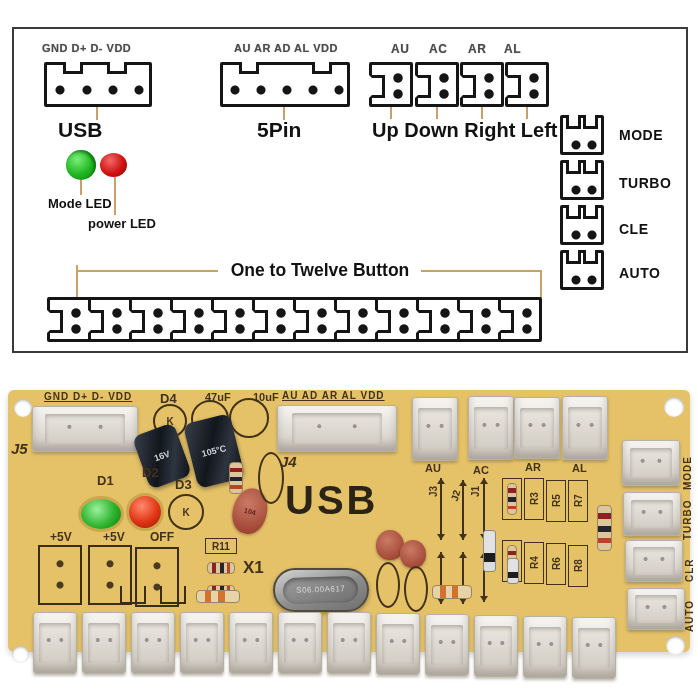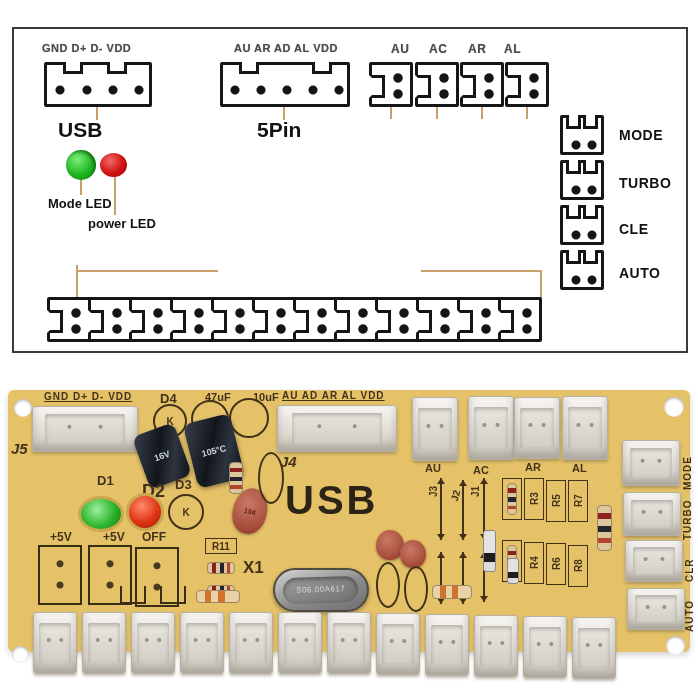--- a/index.html
+++ b/index.html
@@ -81,39 +81,41 @@
   <div class="pinlbl" style="left:454px;top:13px;font-size:12px">AR</div>
   <div class="pinlbl" style="left:490px;top:13px;font-size:12px">AL</div>
   <div class="conn c2" style="left:355px;top:33px"></div>
   <div class="conn c2" style="left:401px;top:33px"></div>
   <div class="conn c2" style="left:446px;top:33px"></div>
   <div class="conn c2" style="left:491px;top:33px"></div>
   <i class="lead" style="left:376px;top:78px;height:12px"></i>
   <i class="lead" style="left:422px;top:78px;height:12px"></i>
   <i class="lead" style="left:467px;top:78px;height:12px"></i>
   <i class="lead" style="left:512px;top:78px;height:12px"></i>
+  <div class="bigtxt" style="left:358px;top:90px">Up Down Right Left</div>
 
   <div class="conn ch" style="left:546px;top:86px"></div>
   <div class="conn ch" style="left:546px;top:131px"></div>
   <div class="conn ch" style="left:546px;top:176px"></div>
   <div class="conn ch" style="left:546px;top:221px"></div>
   <div class="midtxt" style="left:605px;top:98px;font-size:14px;letter-spacing:.5px">MODE</div>
   <div class="midtxt" style="left:605px;top:146px;font-size:14px;letter-spacing:.5px">TURBO</div>
   <div class="midtxt" style="left:605px;top:192px;font-size:14px;letter-spacing:.5px">CLE</div>
   <div class="midtxt" style="left:605px;top:236px;font-size:14px;letter-spacing:.5px">AUTO</div>
 
   <div class="led" style="left:52px;top:121px;width:30px;height:30px;background:radial-gradient(circle at 38% 32%,#7aef7a,var(--mode_led) 55%,#0c8a0c);box-shadow:inset -2px 2px 3px rgba(0,60,0,.5)"></div>
   <div class="led" style="left:86px;top:124px;width:27px;height:24px;background:radial-gradient(circle at 38% 32%,#f26a6a,var(--power_led) 55%,#8d0505)"></div>
   <i class="lead" style="left:66px;top:151px;height:15px"></i>
   <i class="lead" style="left:100px;top:148px;height:38px"></i>
   <div class="midtxt" style="left:34px;top:167px">Mode LED</div>
   <div class="midtxt" style="left:74px;top:187px">power LED</div>
 
   <i class="lead" style="left:62px;top:236px;height:33px"></i>
   <i class="leadh" style="left:62px;top:241px;width:142px"></i>
+  <div class="bigtxt" style="left:205px;top:231px;font-size:17.5px;width:202px;text-align:center">One to Twelve Button</div>
   <i class="leadh" style="left:407px;top:241px;width:121px"></i>
   <i class="lead" style="left:526px;top:241px;height:28px"></i>
 
   <div class="conn cb" style="left:33px;top:268px"></div>
   <div class="conn cb" style="left:74px;top:268px"></div>
   <div class="conn cb" style="left:115px;top:268px"></div>
   <div class="conn cb" style="left:156px;top:268px"></div>
   <div class="conn cb" style="left:197px;top:268px"></div>
   <div class="conn cb" style="left:238px;top:268px"></div>
   <div class="conn cb" style="left:279px;top:268px"></div>
@@ -149,32 +151,32 @@
   <div class="silk" style="left:272px;top:63px;font-size:15px;font-style:italic">J4</div>
 
   <div class="wc" style="left:404px;top:7px;width:46px;height:64px"></div>
   <div class="wc" style="left:460px;top:6px;width:46px;height:64px"></div>
   <div class="wc" style="left:506px;top:7px;width:46px;height:62px"></div>
   <div class="wc" style="left:554px;top:6px;width:46px;height:64px"></div>
 
   <div class="silk" style="left:277px;top:88px;font-size:40px;letter-spacing:3px;color:#2b2416">USB</div>
 
   <div class="silk" style="left:89px;top:83px;font-size:13px">D1</div>
-  <div class="silk" style="left:134px;top:91px;font-size:18px">D2</div>
+  <div class="silk" style="left:134px;top:75px;font-size:13px">D2</div>
   <div class="silk" style="left:167px;top:87px;font-size:13px">D3</div>
   <div class="led" style="left:70px;top:106px;width:46px;height:36px;background:radial-gradient(circle at 40% 35%,#9df09d,#2eb52e 55%,#0f7a0f);border:3px solid #caa84e"></div>
   <div class="led" style="left:118px;top:103px;width:38px;height:38px;background:radial-gradient(circle at 40% 32%,#ff8a6a,#e03515 55%,#9c1505);border:3px solid #caa84e"></div>
   <div class="fpcirc" style="left:160px;top:104px;width:36px;height:36px">K</div>
   <div class="disc" style="left:225px;top:98px;width:34px;height:46px;transform:rotate(14deg)">104</div>
   <div class="res resv" style="left:221px;top:72px;width:14px;height:32px"></div>
   <div class="fpcirc" style="left:250px;top:62px;width:26px;height:52px;border-radius:50%"></div>
 
   <div class="silk" style="left:42px;top:140px;font-size:12px">+5V</div>
   <div class="silk" style="left:95px;top:140px;font-size:12px">+5V</div>
-  <div class="silk" style="left:134px;top:140px;font-size:12px">OFF</div>
+  <div class="silk" style="left:142px;top:140px;font-size:12px">OFF</div>
   <div class="fpbox" style="left:30px;top:155px;width:44px;height:60px"></div>
   <div class="fpbox" style="left:80px;top:155px;width:44px;height:60px"></div>
   <div class="fpbox" style="left:127px;top:157px;width:44px;height:60px"></div>
 
   <div class="rbox" style="left:197px;top:148px;width:32px;height:16px;font-size:10px">R11</div>
   <div class="res" style="left:199px;top:172px;width:28px;height:12px"></div>
   <div class="res" style="left:199px;top:195px;width:28px;height:12px"></div>
   <div class="silk" style="left:235px;top:168px;font-size:17px">X1</div>
   <div class="xtal" style="left:265px;top:178px;width:96px;height:44px">
     <div class="inner">S06.00A617</div>

